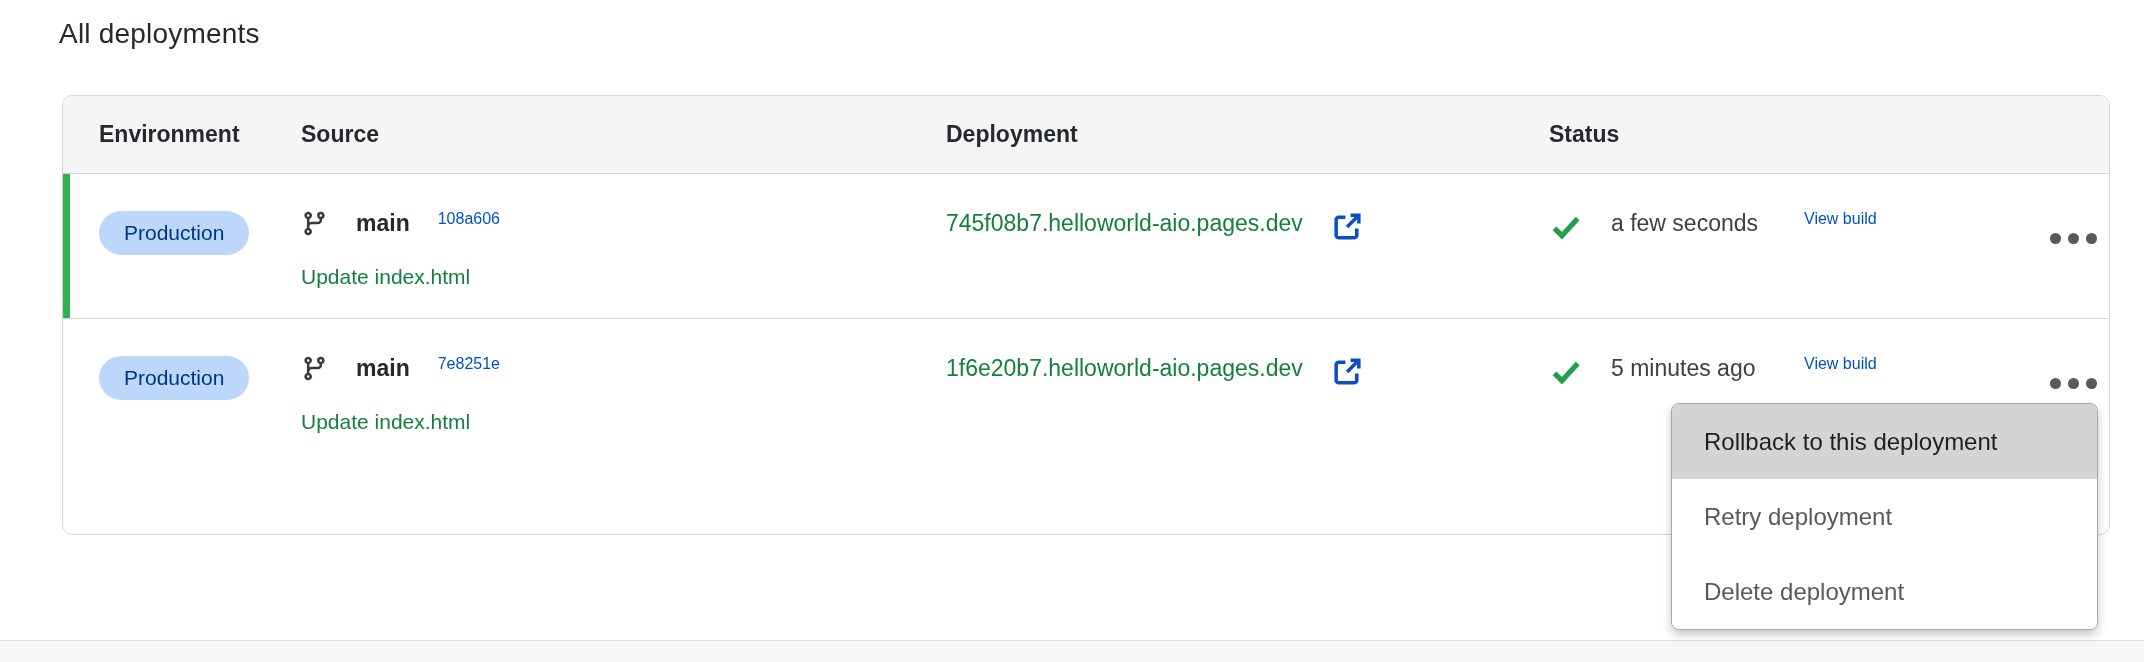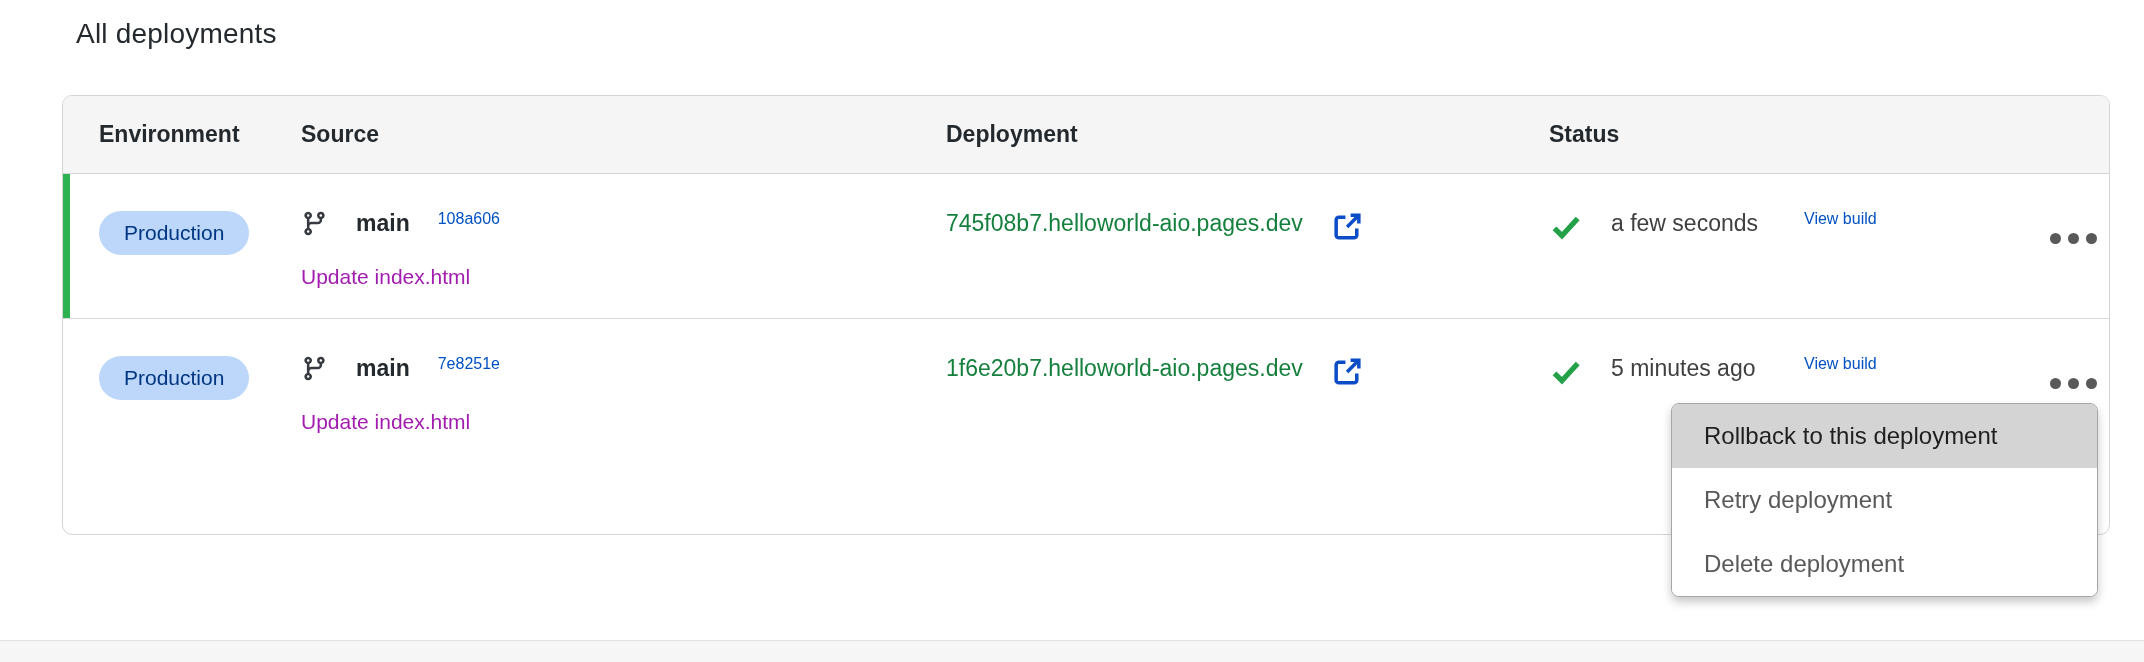--- a/index.html
+++ b/index.html
@@ -4,21 +4,21 @@
 <style>
   * { box-sizing: border-box; }
   html,body { margin:0; padding:0; }
   body {
     width:2144px; height:662px; position:relative; overflow:hidden;
     background:#ffffff;
     font-family:"Liberation Sans","DejaVu Sans",sans-serif;
     color:#24292e;
   }
   .page-title {
-    position:absolute; left:76px; top:18px; margin:0;
+    position:absolute; left:59px; top:18px; margin:0;
     font-size:28px; font-weight:500; color:#24292e; letter-spacing:.2px;
   }
   
   .deploy-table {
     position:absolute; left:62px; top:95px; width:2048px; height:440px;
     border:1px solid #d5d5d5; border-radius:10px; background:#fff;
     overflow:hidden;
   }
   .thead, .trow {
     display:grid;
@@ -43,39 +43,39 @@
   .badge {
     display:inline-flex; align-items:center; margin-top:1px;
     height:44px; padding:0 25px; border-radius:22px;
     background:#bdd7fb; color:#003681; font-size:21px;
   }
   .branch-name { font-weight:700; color:#24292e; }
   .commit-link, .view-build-link {
     color:#0051c3; text-decoration:none; cursor:pointer; font-size:16px;
   }
   .commit-msg {
-    margin-top:6px; font-size:21px; color:#a21caf; line-height:30px;
+    margin-top:6px; font-size:21px; color:#15803d; line-height:30px;
   }
   .deploy-url { color:#15803d; }
   .ext-link { display:inline-flex; align-items:center; cursor:pointer; }
   .status-time { color:#404040; }
   .ellipsis-btn {
     border:none; background:transparent; cursor:pointer;
     display:flex; gap:7px; align-items:center; padding:10px 6px; margin-top:13px;
   }
   .dot { width:11px; height:11px; border-radius:50%; background:#595959; }
   .icon-wrap { display:inline-flex; align-items:center; }
   
   .context-menu {
     position:absolute; left:1671px; top:403px; width:427px;
     background:#ffffff; border:1px solid #a6a6a6; border-radius:8px;
     box-shadow:0 5px 10px rgba(0,0,0,.22); overflow:hidden; z-index:10;
   }
   .menu-item {
-    height:64px; display:flex; align-items:center; padding:0 32px;
+    height:75px; display:flex; align-items:center; padding:0 32px;
     font-size:24px; color:#595959; background:#fff; cursor:pointer;
   }
   .menu-item.highlighted { background:#d4d4d4; color:#1f1f1f; }
   
   .bottom-band {
     position:absolute; left:0; top:640px; width:2144px; height:22px;
     background:#f6f6f7; border-top:1px solid #e2e2e2;
   }
 </style>
 </head>

